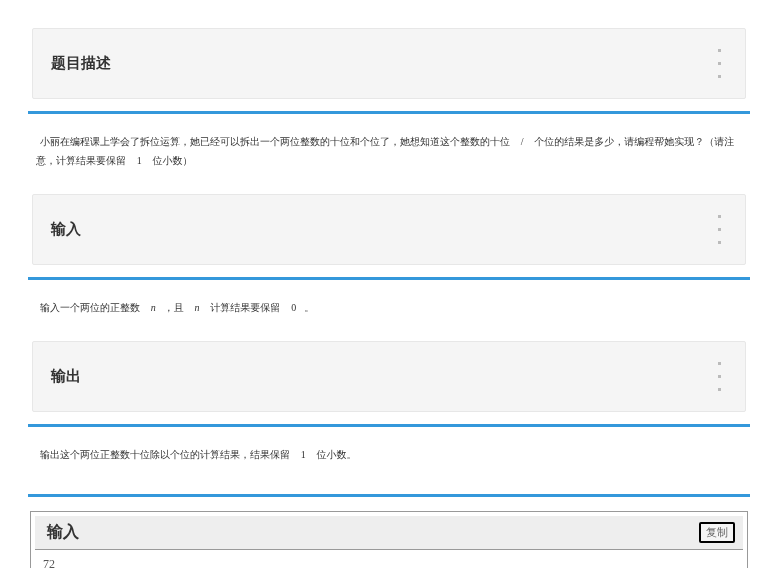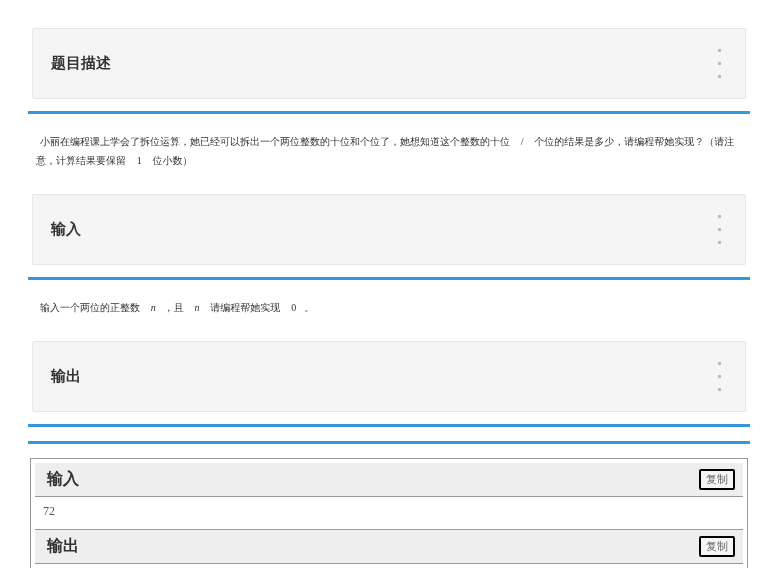--- a/index.html
+++ b/index.html
@@ -109,34 +109,37 @@
   <div class="panel-header">
     <h3>输入</h3>
     <div class="dots">
         <span></span>
         <span></span>
         <span></span>
       </div>
   </div>
   <div class="divider"></div>
   <div class="panel-body">
-    <span>输入一个两位的正整数 </span><span class="mathit">n</span><span>，且 </span><span class="mathit">n</span><span> 请编程帮她实现 </span><span class="mathrm">0</span><span>。</span>
+    <span>输入一个两位的正整数 </span><span class="mathit">n</span><span>，且 </span><span class="mathit">n</span><span> 计算结果要保留 </span><span class="mathrm">0</span><span>。</span>
   </div>
 </div>
 
 <div class="panel">
   <div class="panel-header">
     <h3>输出</h3>
     <div class="dots">
         <span></span>
         <span></span>
         <span></span>
       </div>
   </div>
   <div class="divider"></div>
+  <div class="panel-body">
+    <span>输出这个两位正整数十位除以个位的计算结果，结果保留 </span><span class="mathrm">1</span><span> 位小数。</span>
+  </div>
 </div>
 
 <div class="panel">
   <div class="divider"></div>
 
   <div class="example-block">
     <div class="ex-head">
       <span class="lbl">输入</span>
       <span class="copy-btn">复制</span>
     </div>

